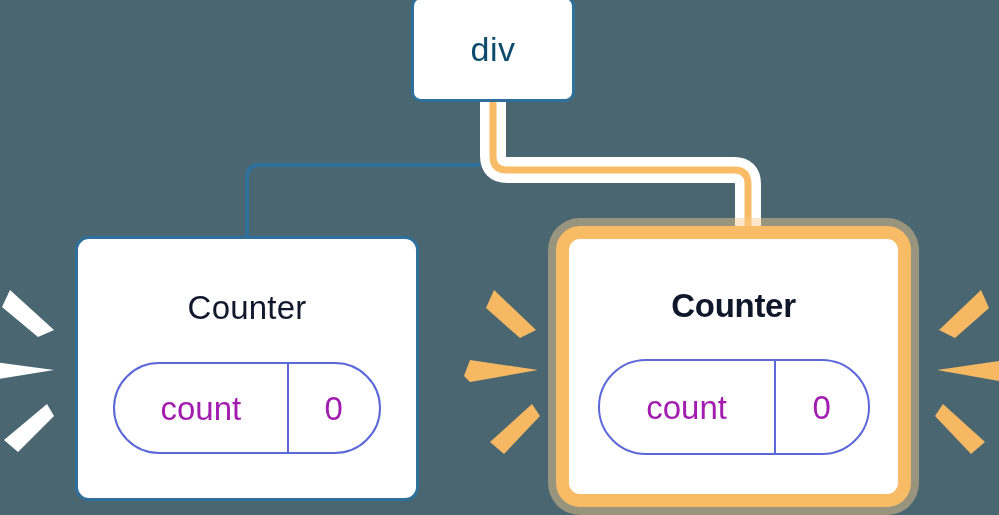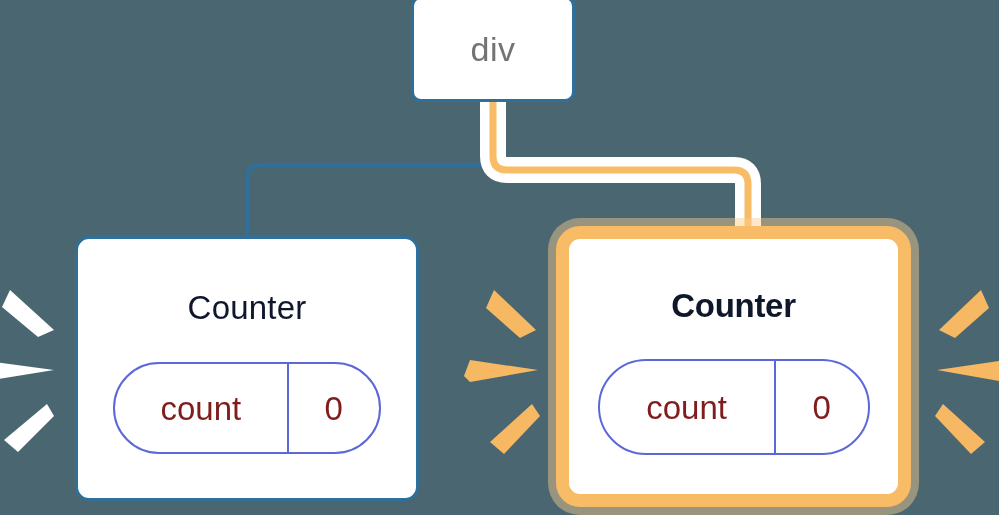--- a/index.html
+++ b/index.html
@@ -43,21 +43,21 @@
     top: -4px;
     width: 164px;
     height: 106px;
     border: 3px solid #2e7099;
     border-radius: 10px;
     justify-content: center;
     z-index: 5;
   }
   .node-div .node-title {
     font-size: 34px;
-    color: #737373;
+    color: #0c4a6e;
     letter-spacing: 0.5px;
     line-height: 1;
   }
 
   .node-counter-left {
     left: 75px;
     top: 236px;
     width: 344px;
     height: 265px;
     border: 3px solid #2e7099;
@@ -110,21 +110,21 @@
   }
   .node-counter-right .state-pill {
     margin-top: 37px;
     width: 272px;
     height: 96px;
   }
   .pill-key, .pill-val {
     display: flex;
     align-items: center;
     justify-content: center;
-    color: #7f1d1d;
+    color: #a21caf;
     font-size: 33px;
     line-height: 1;
     box-sizing: border-box;
   }
   .pill-key { flex: 0 0 65%; }
   .pill-val {
     flex: 1 1 auto;
     border-left: 2px solid #5c68d8;
   }
 

